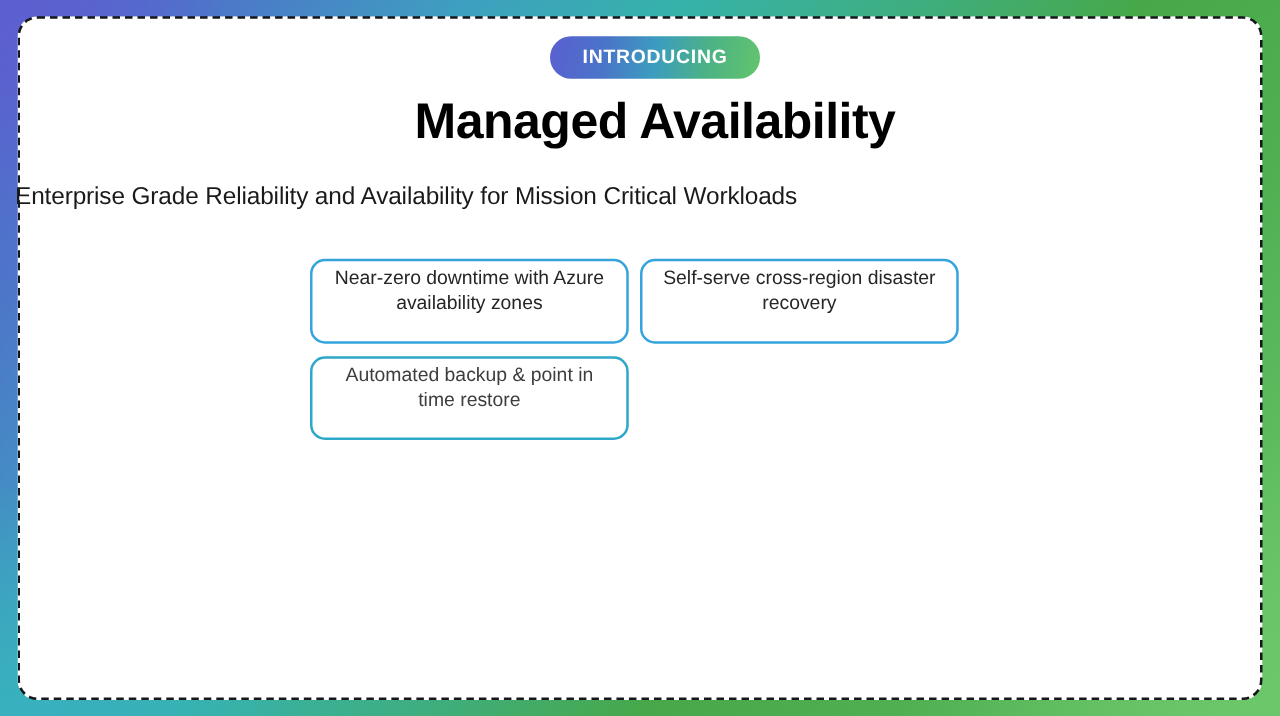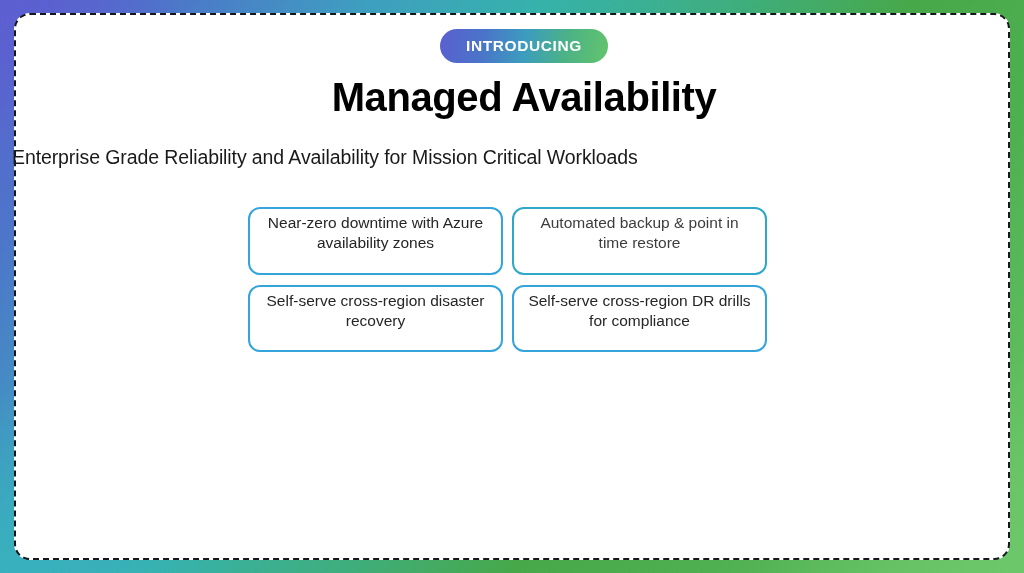--- a/index.html
+++ b/index.html
@@ -159,28 +159,25 @@
     <div class="title">Managed Availability</div>
 
     <div class="subtitle">Enterprise Grade Reliability and Availability for Mission Critical Workloads</div>
 
     <div class="cards">
 
       <div class="card">
         <span class="card-text">Near-zero downtime with Azure availability zones</span>
       </div>
 
+      <div class="card">
+        <span class="card-text">Self-serve cross-region disaster recovery</span>
+      </div>
+
       <div class="card tint-teal">
         <span class="card-text">Automated backup &amp; point in time restore</span>
       </div>
 
-      <div class="card">
-        <span class="card-text">Self-serve cross-region disaster recovery</span>
-      </div>
-
-      <div class="card">
-        <span class="card-text">Self-serve cross-region DR drills for compliance</span>
-      </div>
 
     </div>
 
   </div>
 </div>
 
 </body></html>

